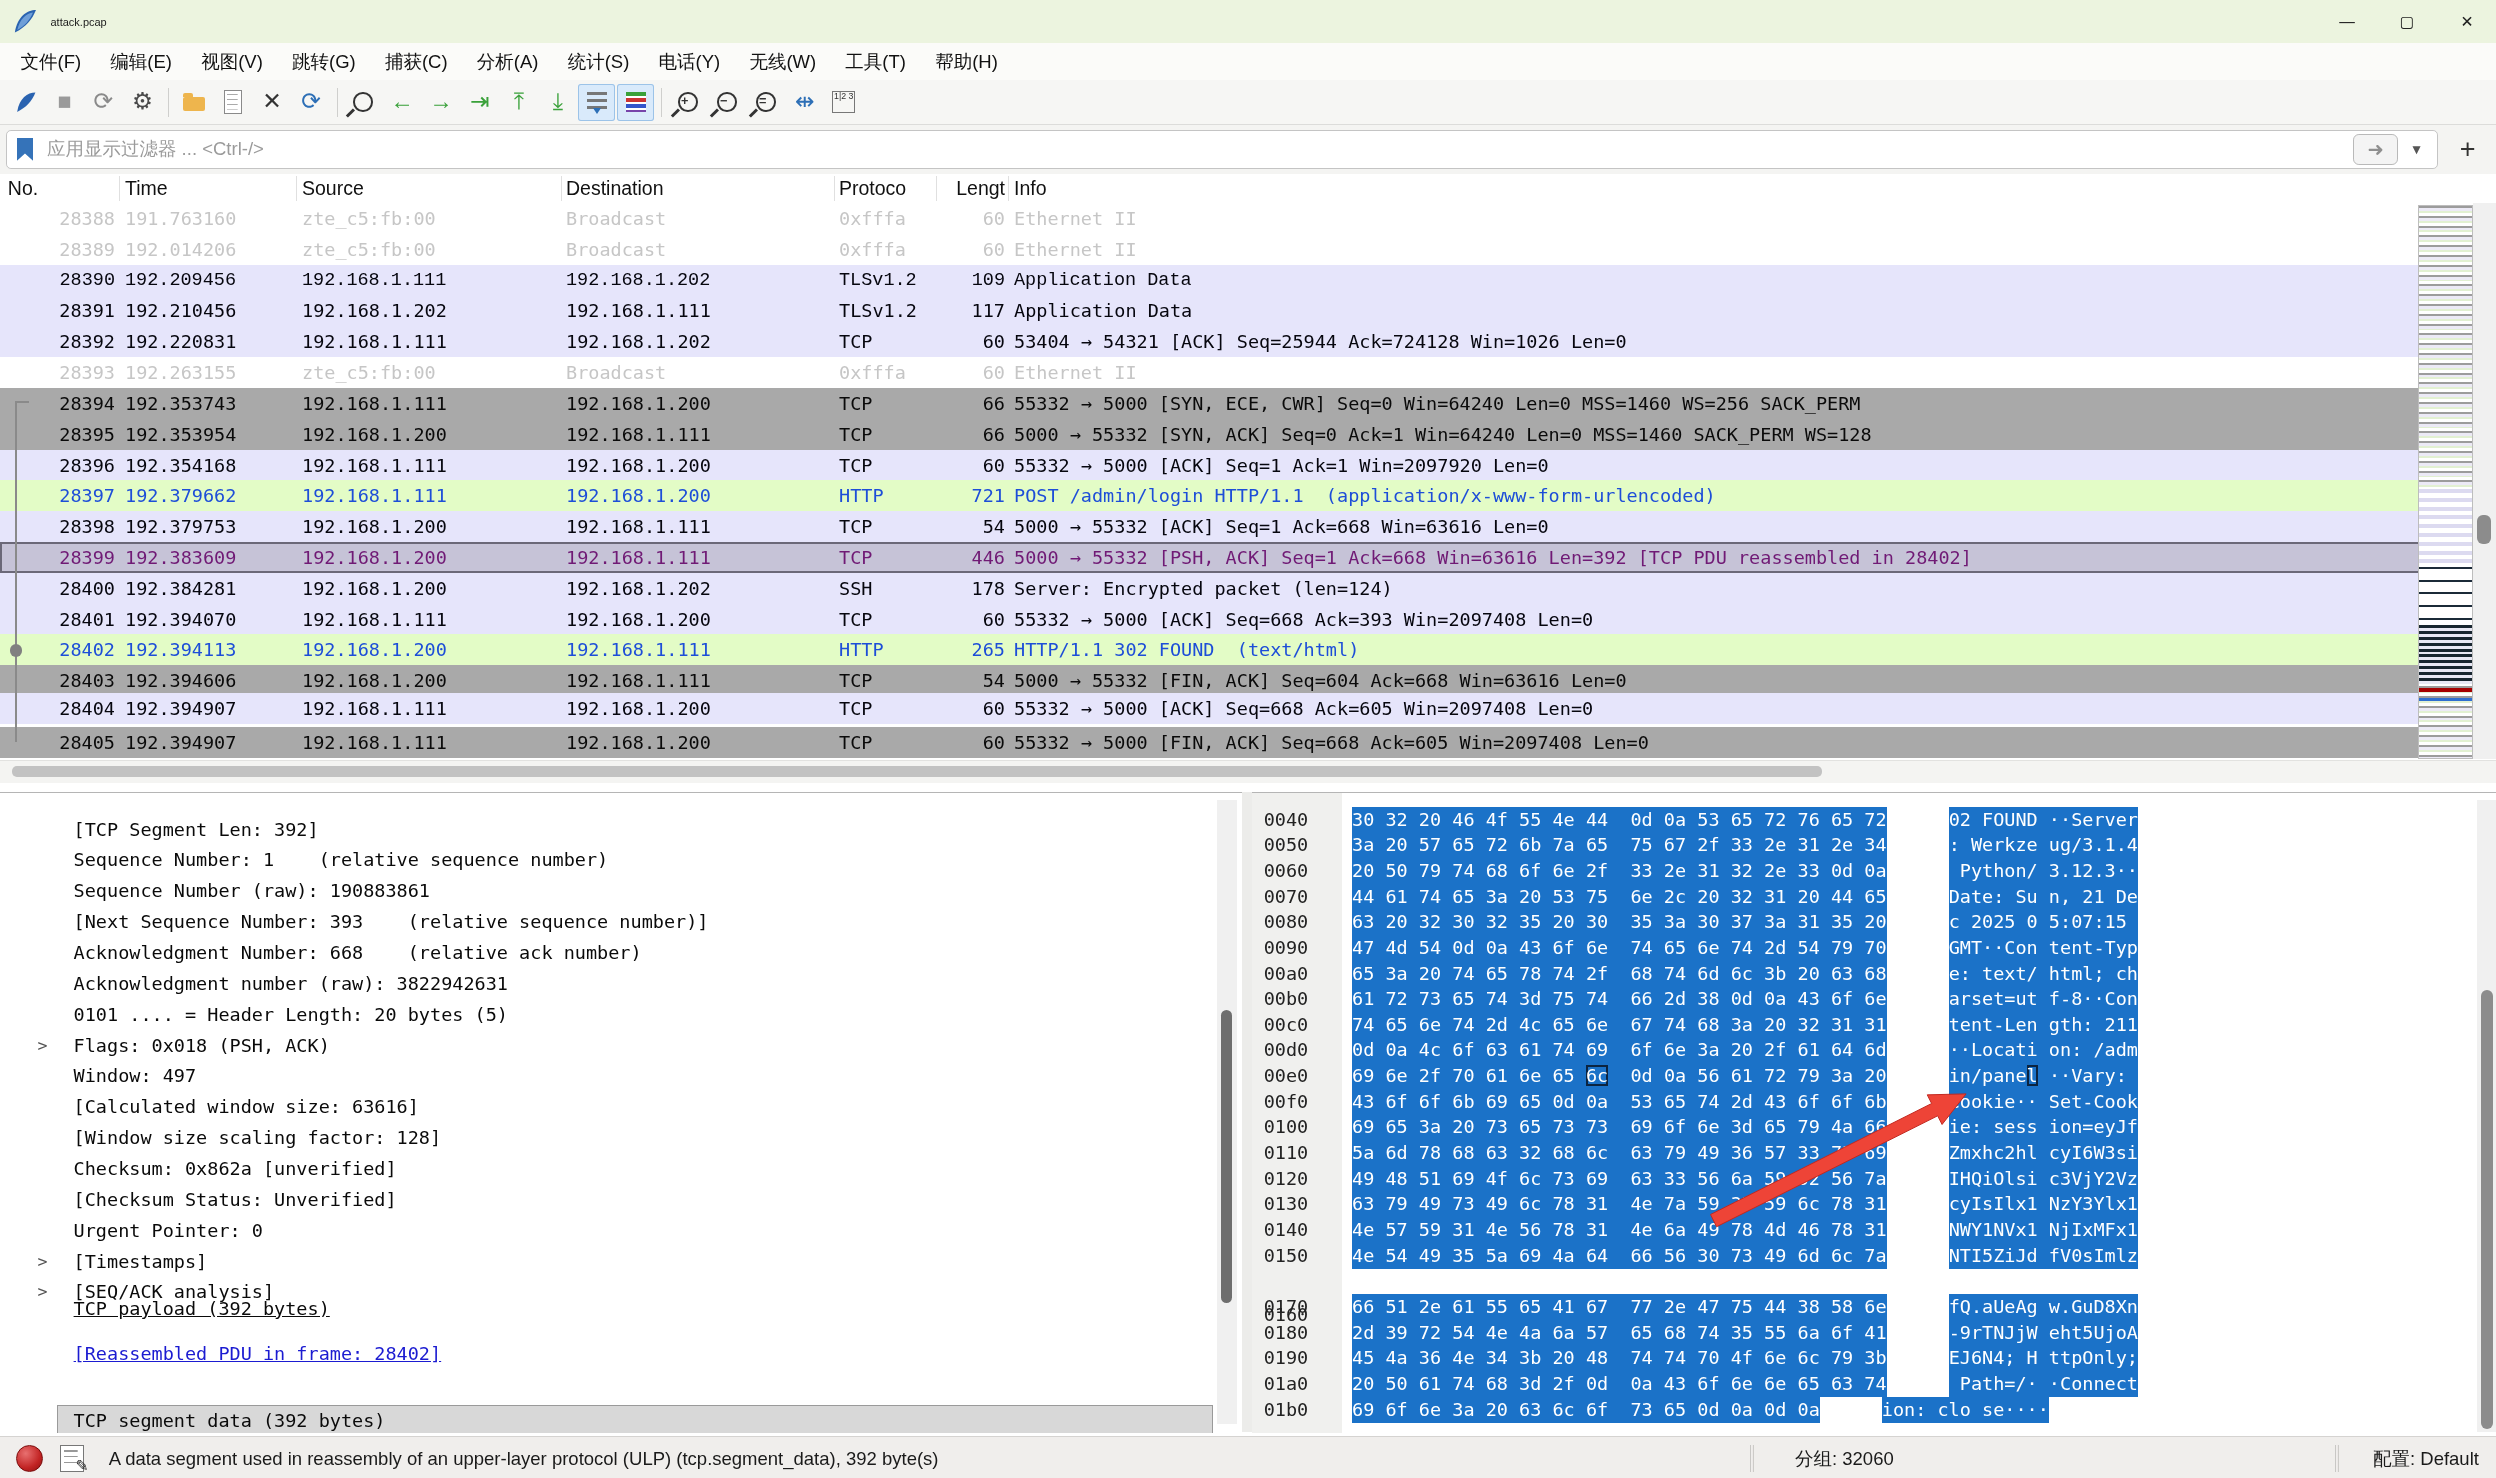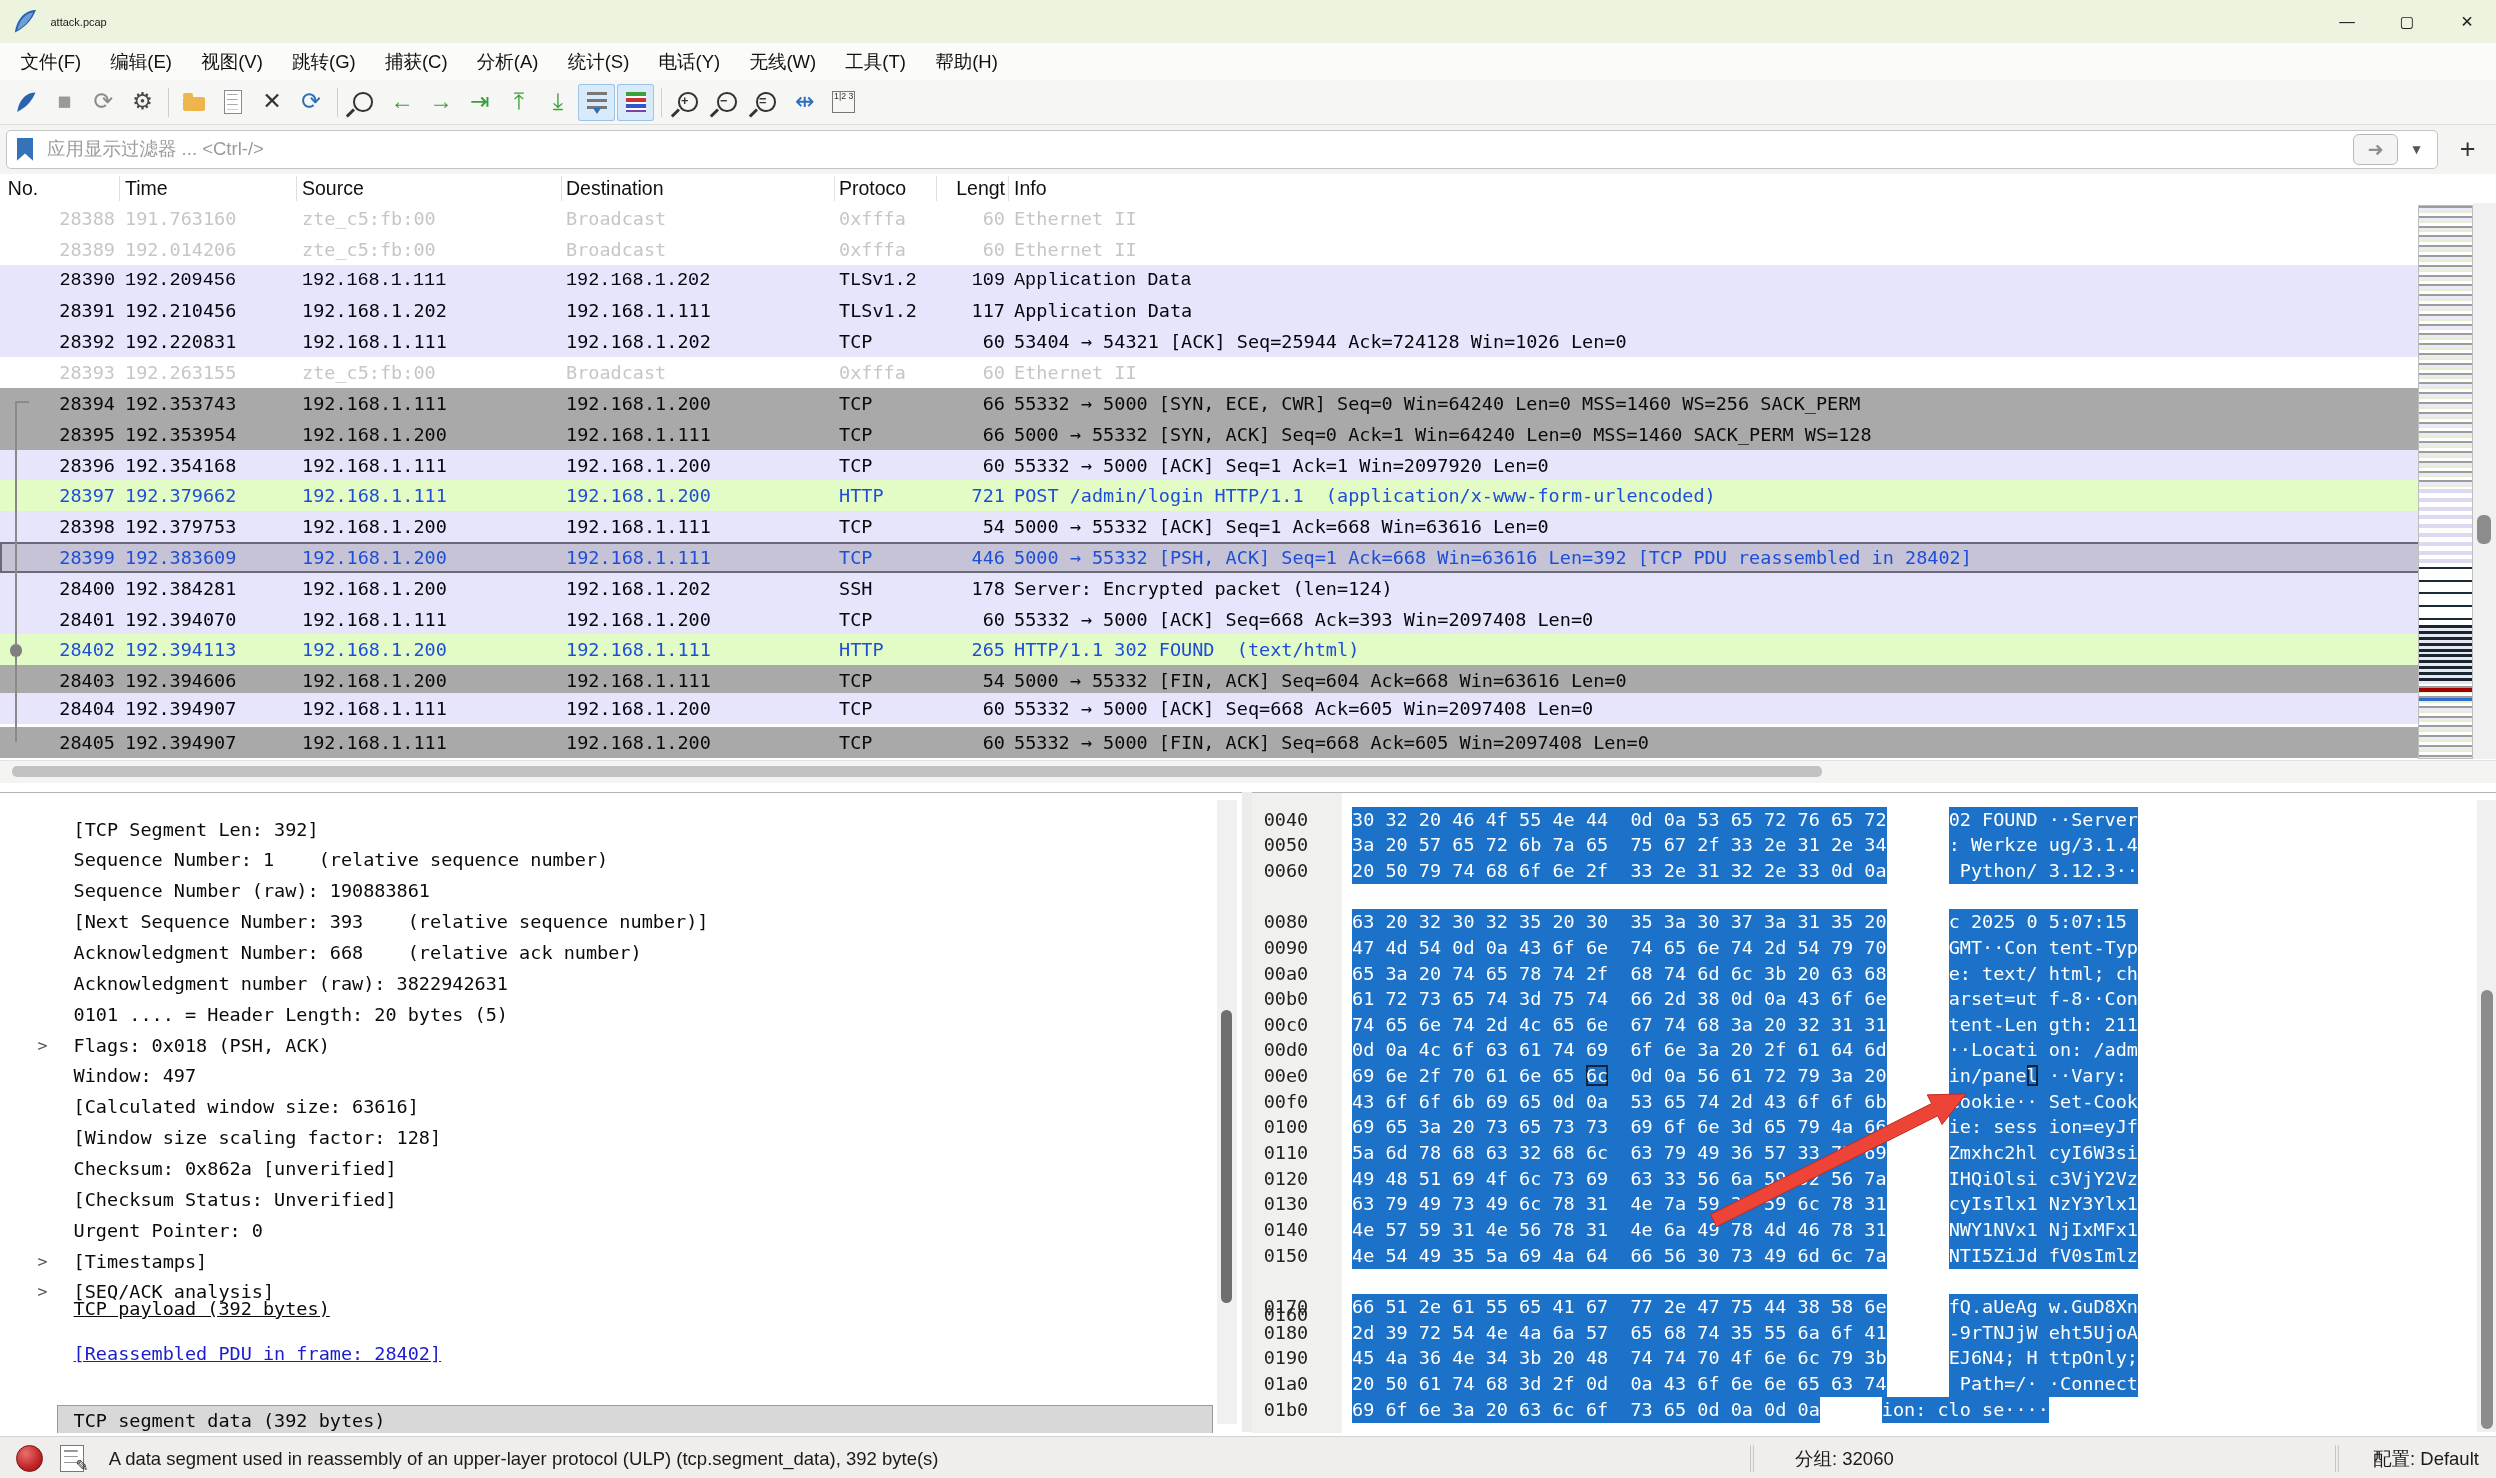--- a/index.html
+++ b/index.html
@@ -53,21 +53,21 @@
   .f-time{left:125px;}
   .f-src{left:302px;}
   .f-dst{left:566px;}
   .f-proto{left:839px;}
   .f-len{left:923px;width:82px;text-align:right;}
   .f-info{left:1014px;}
   .rt-faded{background:#fff;color:#c6c6c6;}
   .rt-lav{background:#e6e5fb;color:#06060e;}
   .rt-grey{background:#a9a9a9;color:#0a0a0a;}
   .rt-green{background:#e3fcc6;color:#1d4ed8;}
-  .rt-sel{background:#c6c3d7;color:#1d4ed8;box-shadow:inset 0 0 0 2px #6b6878;}
+  .rt-sel{background:#c6c3d7;color:#701a75;box-shadow:inset 0 0 0 2px #6b6878;}
   
   .gutline{position:absolute;background:#8a8a8a;}
   .gutdot{position:absolute;width:12.7px;height:12.7px;border-radius:50%;background:#808080;}
   
   .minimap{position:absolute;left:2418px;top:205px;width:53px;height:552px;border:1px solid #bdbdbd;background:repeating-linear-gradient(180deg,#9c9c9c 0 2px,#eceaf6 2px 4.9px,#e2f0d2 4.9px 6.8px,#ffffff 6.8px 9.8px);}
   .mm-band2{position:absolute;left:0;top:283px;width:100%;height:78px;background:repeating-linear-gradient(180deg,#dcdaf0 0 3.9px,#ffffff 3.9px 8.8px);}
   .mm-band3{position:absolute;left:0;top:361px;width:100%;height:59px;background:#fff;background-image:repeating-linear-gradient(180deg,#1b2a38 0 2px,transparent 2px 12.7px);}
   .mm-band4{position:absolute;left:0;top:419px;width:100%;height:59px;background:repeating-linear-gradient(180deg,#18262f 0 2.9px,#e8e8f4 2.9px 5.9px);}
   .mm-red{position:absolute;left:0;top:482px;width:100%;height:3.9px;background:#a50000;}
   .mm-blue{position:absolute;left:0;top:492px;width:100%;height:2.9px;background:#2f6fd0;}
@@ -299,20 +299,21 @@
   <div class="vtrack" style="left:1217px;top:800px;width:19.5px;height:624px;">
     <div class="vthumb" style="left:3.9px;top:210px;width:10.7px;height:293px;background:#6e6e6e;"></div>
   </div>
   <div class="vsep"></div>
 
   <div class="hexpane mono" id="hexpane">
     <div class="offstrip"></div>
   <div class="hrow" style="top: 13.7px;"><span class="off">0040</span><span class="hexblk">30 32 20 46 4f 55 4e 44  0d 0a 53 65 72 76 65 72</span><span class="ascblk">02 FOUND ··Server</span></div>
       <div class="hrow" style="top: 39px;"><span class="off">0050</span><span class="hexblk">3a 20 57 65 72 6b 7a 65  75 67 2f 33 2e 31 2e 34</span><span class="ascblk">: Werkze ug/3.1.4</span></div>
       <div class="hrow" style="top: 65px;"><span class="off">0060</span><span class="hexblk">20 50 79 74 68 6f 6e 2f  33 2e 31 32 2e 33 0d 0a</span><span class="ascblk"> Python/ 3.12.3··</span></div>
+      <div class="hrow" style="top: 91px;"><span class="off">0070</span><span class="hexblk">44 61 74 65 3a 20 53 75  6e 2c 20 32 31 20 44 65</span><span class="ascblk">Date: Su n, 21 De</span></div>
       <div class="hrow" style="top: 116px;"><span class="off">0080</span><span class="hexblk">63 20 32 30 32 35 20 30  35 3a 30 37 3a 31 35 20</span><span class="ascblk">c 2025 0 5:07:15 </span></div>
       <div class="hrow" style="top: 142px;"><span class="off">0090</span><span class="hexblk">47 4d 54 0d 0a 43 6f 6e  74 65 6e 74 2d 54 79 70</span><span class="ascblk">GMT··Con tent-Typ</span></div>
       <div class="hrow" style="top: 168px;"><span class="off">00a0</span><span class="hexblk">65 3a 20 74 65 78 74 2f  68 74 6d 6c 3b 20 63 68</span><span class="ascblk">e: text/ html; ch</span></div>
       <div class="hrow" style="top: 193px;"><span class="off">00b0</span><span class="hexblk">61 72 73 65 74 3d 75 74  66 2d 38 0d 0a 43 6f 6e</span><span class="ascblk">arset=ut f-8··Con</span></div>
       <div class="hrow" style="top: 219px;"><span class="off">00c0</span><span class="hexblk">74 65 6e 74 2d 4c 65 6e  67 74 68 3a 20 32 31 31</span><span class="ascblk">tent-Len gth: 211</span></div>
       <div class="hrow" style="top: 244px;"><span class="off">00d0</span><span class="hexblk">0d 0a 4c 6f 63 61 74 69  6f 6e 3a 20 2f 61 64 6d</span><span class="ascblk">··Locati on: /adm</span></div>
       <div class="hrow" style="top: 270px;"><span class="off">00e0</span><span class="hexblk">69 6e 2f 70 61 6e 65 <span class="cursorbox">6c</span>  0d 0a 56 61 72 79 3a 20</span><span class="ascblk">in/pane<span class="cursorbox">l</span> ··Vary: </span></div>
       <div class="hrow" style="top: 296px;"><span class="off">00f0</span><span class="hexblk">43 6f 6f 6b 69 65 0d 0a  53 65 74 2d 43 6f 6f 6b</span><span class="ascblk">Cookie·· Set-Cook</span></div>
       <div class="hrow" style="top: 321px;"><span class="off">0100</span><span class="hexblk">69 65 3a 20 73 65 73 73  69 6f 6e 3d 65 79 4a 66</span><span class="ascblk">ie: sess ion=eyJf</span></div>
       <div class="hrow" style="top: 347px;"><span class="off">0110</span><span class="hexblk">5a 6d 78 68 63 32 68 6c  63 79 49 36 57 33 73 69</span><span class="ascblk">Zmxhc2hl cyI6W3si</span></div>

